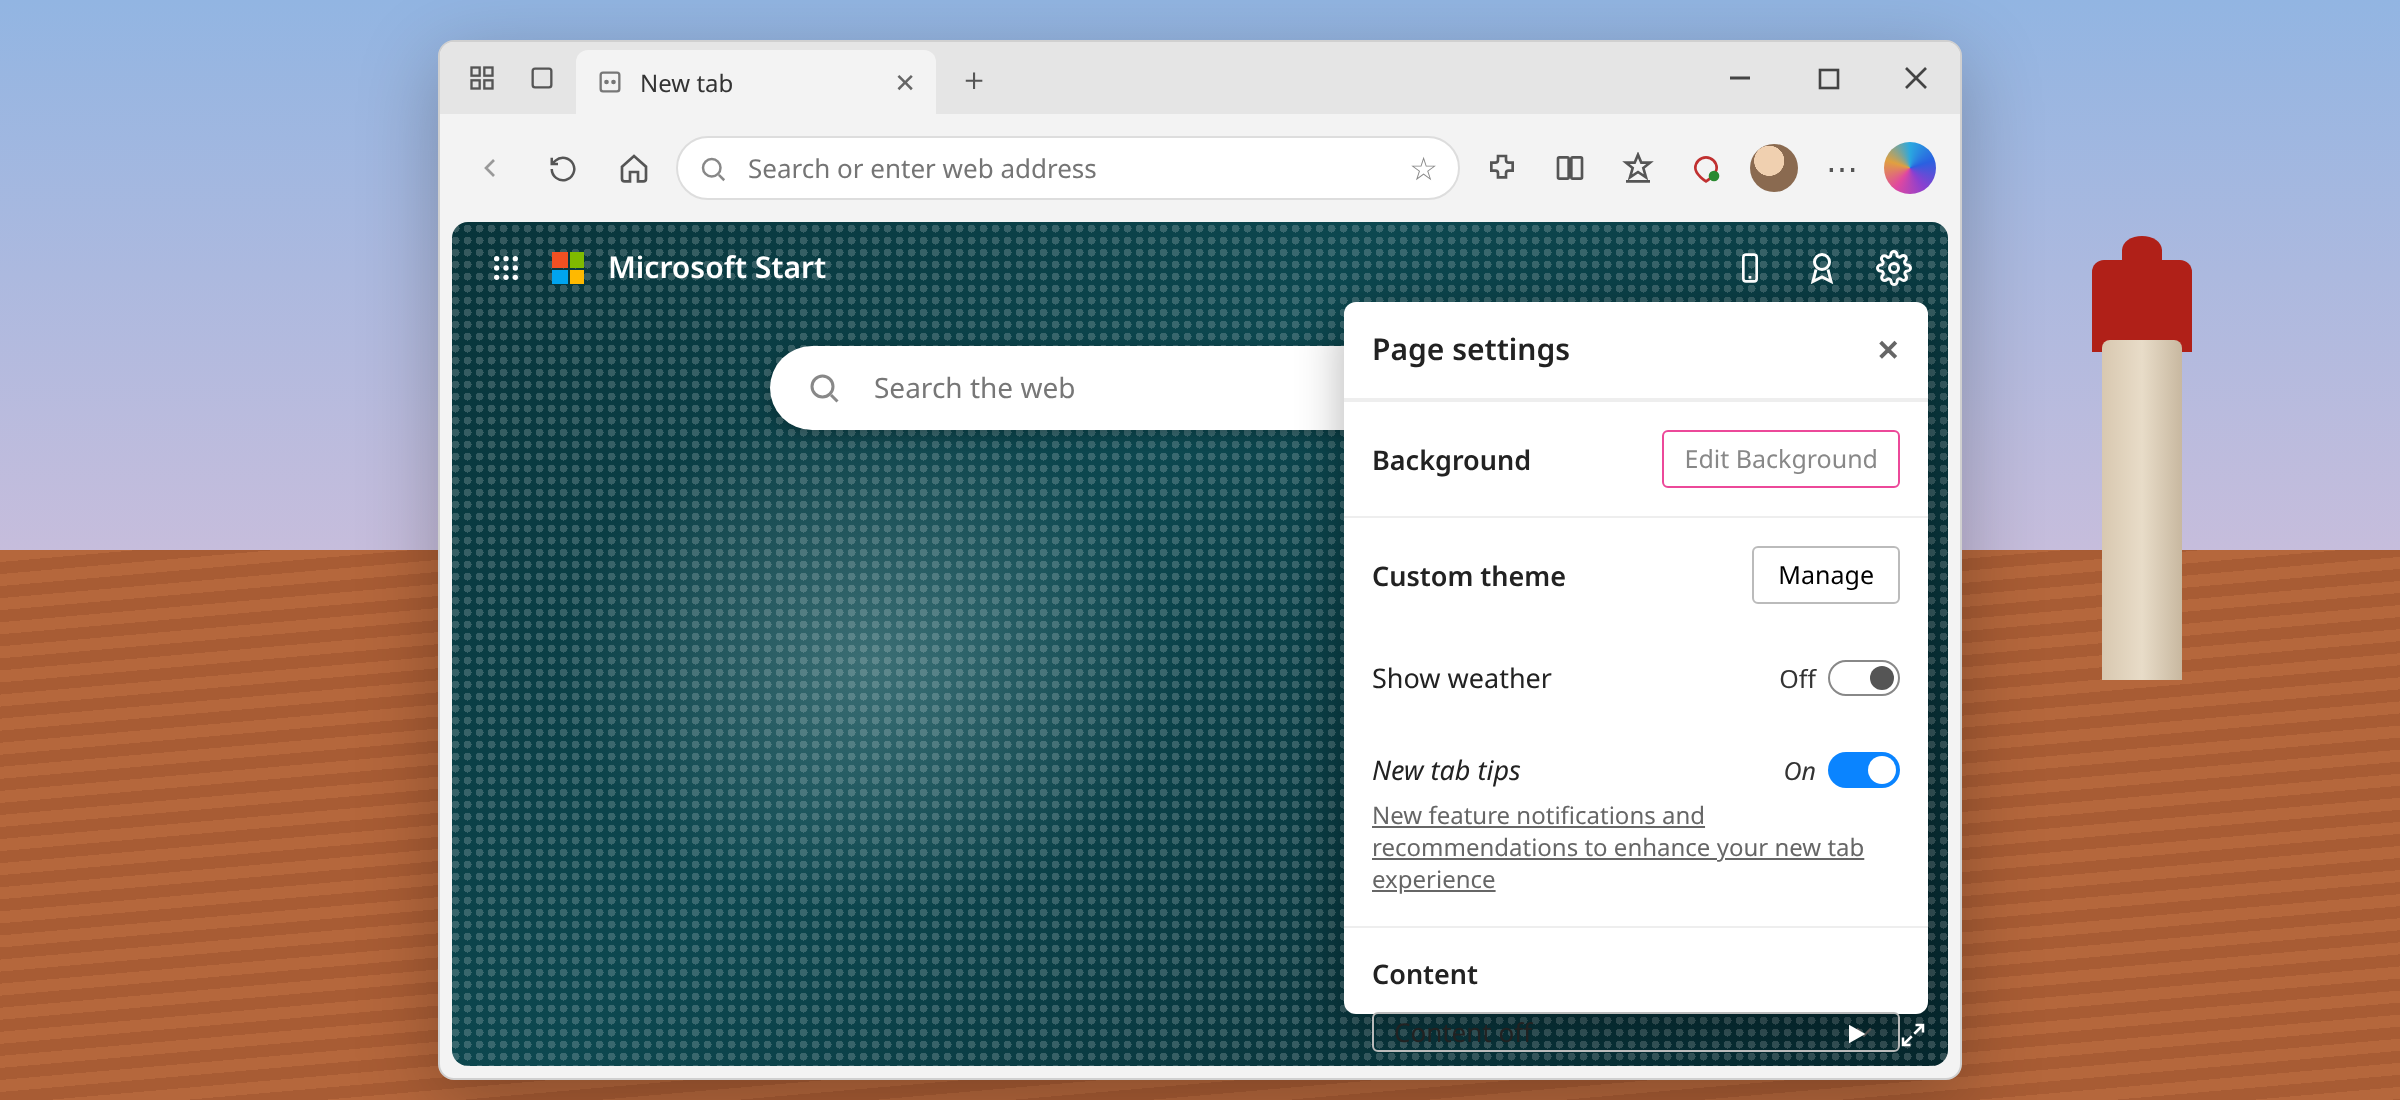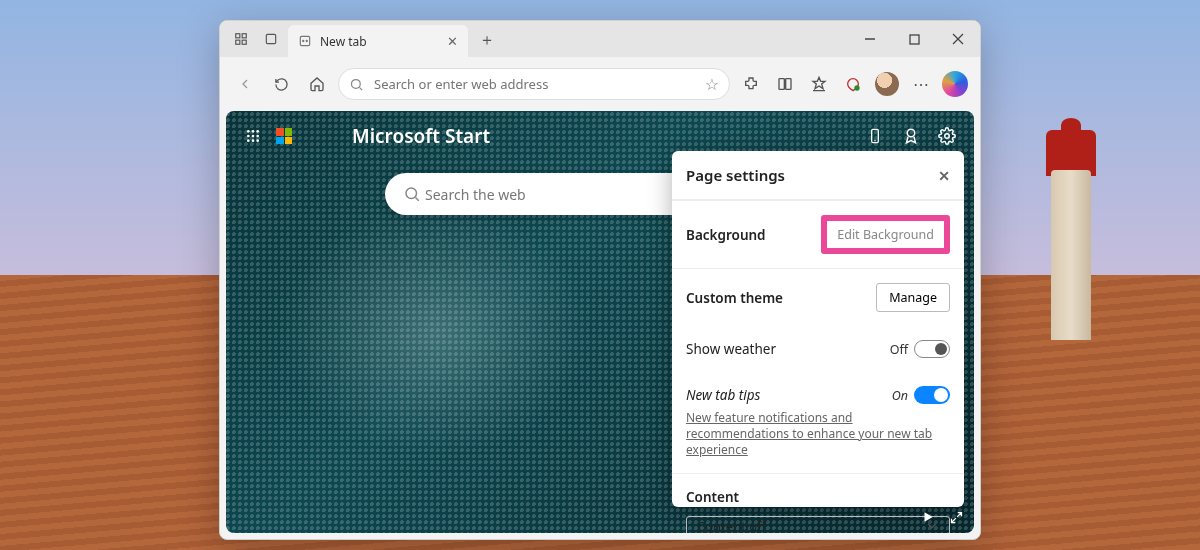--- a/index.html
+++ b/index.html
@@ -41,36 +41,36 @@
   .content{ flex:1; margin:0 6px 6px 6px; border-radius:8px; position:relative; overflow:hidden;
     background:
       radial-gradient(circle at 30% 55%, rgba(255,255,255,.18) 0 2px, transparent 2px) 0 0/6px 6px,
       radial-gradient(ellipse 220px 180px at 28% 52%, rgba(200,230,230,.25), transparent 70%),
       linear-gradient(135deg,#08343a 0%, #0d4850 40%, #06282e 100%);
   }
   .ms-header{ position:absolute; top:12px; left:16px; right:16px; display:flex; align-items:center; gap:12px; color:#fff;}
   .ms-logo{ width:16px; height:16px; display:grid; grid-template:1fr 1fr/1fr 1fr; gap:1px;}
   .ms-logo span:nth-child(1){background:#f25022;} .ms-logo span:nth-child(2){background:#7fba00;}
   .ms-logo span:nth-child(3){background:#00a4ef;} .ms-logo span:nth-child(4){background:#ffb900;}
-  .brand{ font-weight:600; font-size:19px;margin-left:48px;}
+  .brand{ font-weight:600; font-size:15px;}
   .ms-right{ margin-left:auto; display:flex; gap:14px; color:#fff;}
   .hdr-icon{ width:22px;height:22px; display:flex; align-items:center; justify-content:center;}
 
-  .searchbar{ position:absolute; top:62px; left:50%; transform:translateX(-50%); width:430px; height:42px; background:#fff; border-radius:22px; display:flex; align-items:center; gap:4px; padding:0 18px; box-shadow:0 2px 8px rgba(0,0,0,.25);}
+  .searchbar{ position:absolute; top:62px; left:50%; transform:translateX(-50%); width:430px; height:42px; background:#fff; border-radius:22px; display:flex; align-items:center; gap:16px; padding:0 18px; box-shadow:0 2px 8px rgba(0,0,0,.25);}
   .searchbar .sicon{ color:#888;}
   .searchbar span.ph{ color:#777; font-size:14px;}
 
   .panel{ position:absolute; top:40px; right:10px; width:292px; bottom:26px; background:#fff; border-radius:6px; box-shadow:0 6px 24px rgba(0,0,0,.3); display:flex; flex-direction:column; font-size:13.5px; color:#222;}
   .panel-head{ display:flex; align-items:center; justify-content:space-between; padding:14px 14px; border-bottom:1px solid #eee; font-weight:600; font-size:15px;}
   .panel-close{ color:#666; font-size:14px;}
   .row{ display:flex; align-items:center; justify-content:space-between; padding:14px 14px;}
   .row + .row{}
   .sep{ border-top:1px solid #eee;}
   .row strong{ font-weight:600;}
-  .ghost-btn{ border:6px solid #ec4899; color:#888; background:#fff; padding:5px 10px; border-radius:3px; font-size:12.5px;}
+  .ghost-btn{ border:1px solid #ec4899; color:#888; background:#fff; padding:5px 10px; border-radius:3px; font-size:12.5px;}
   .btn{ border:1px solid #bbb; background:#fff; padding:5px 12px; border-radius:3px; font-size:12.5px;}
   .toggle{ width:36px; height:18px; border-radius:10px; position:relative;}
   .toggle.off{ background:#fff; border:1px solid #888;}
   .toggle.off::after{ content:""; position:absolute; right:2px; top:2px; width:12px; height:12px; border-radius:50%; background:#555;}
   .toggle.on{ background:#0a84ff;}
   .toggle.on::after{ content:""; position:absolute; right:2px; top:2px; width:14px; height:14px; border-radius:50%; background:#fff;}
   .state-label{ font-size:12.5px; color:#333; margin-right:6px;}
   .desc{ color:#666; font-size:12px; padding:0 14px 14px 14px; line-height:1.35;text-decoration:underline;}
   .select{ margin:8px 14px 14px 14px; border:1px solid #bbb; border-radius:3px; height:34px; display:flex; align-items:center; justify-content:space-between; padding:0 10px; font-size:13px;}
 

